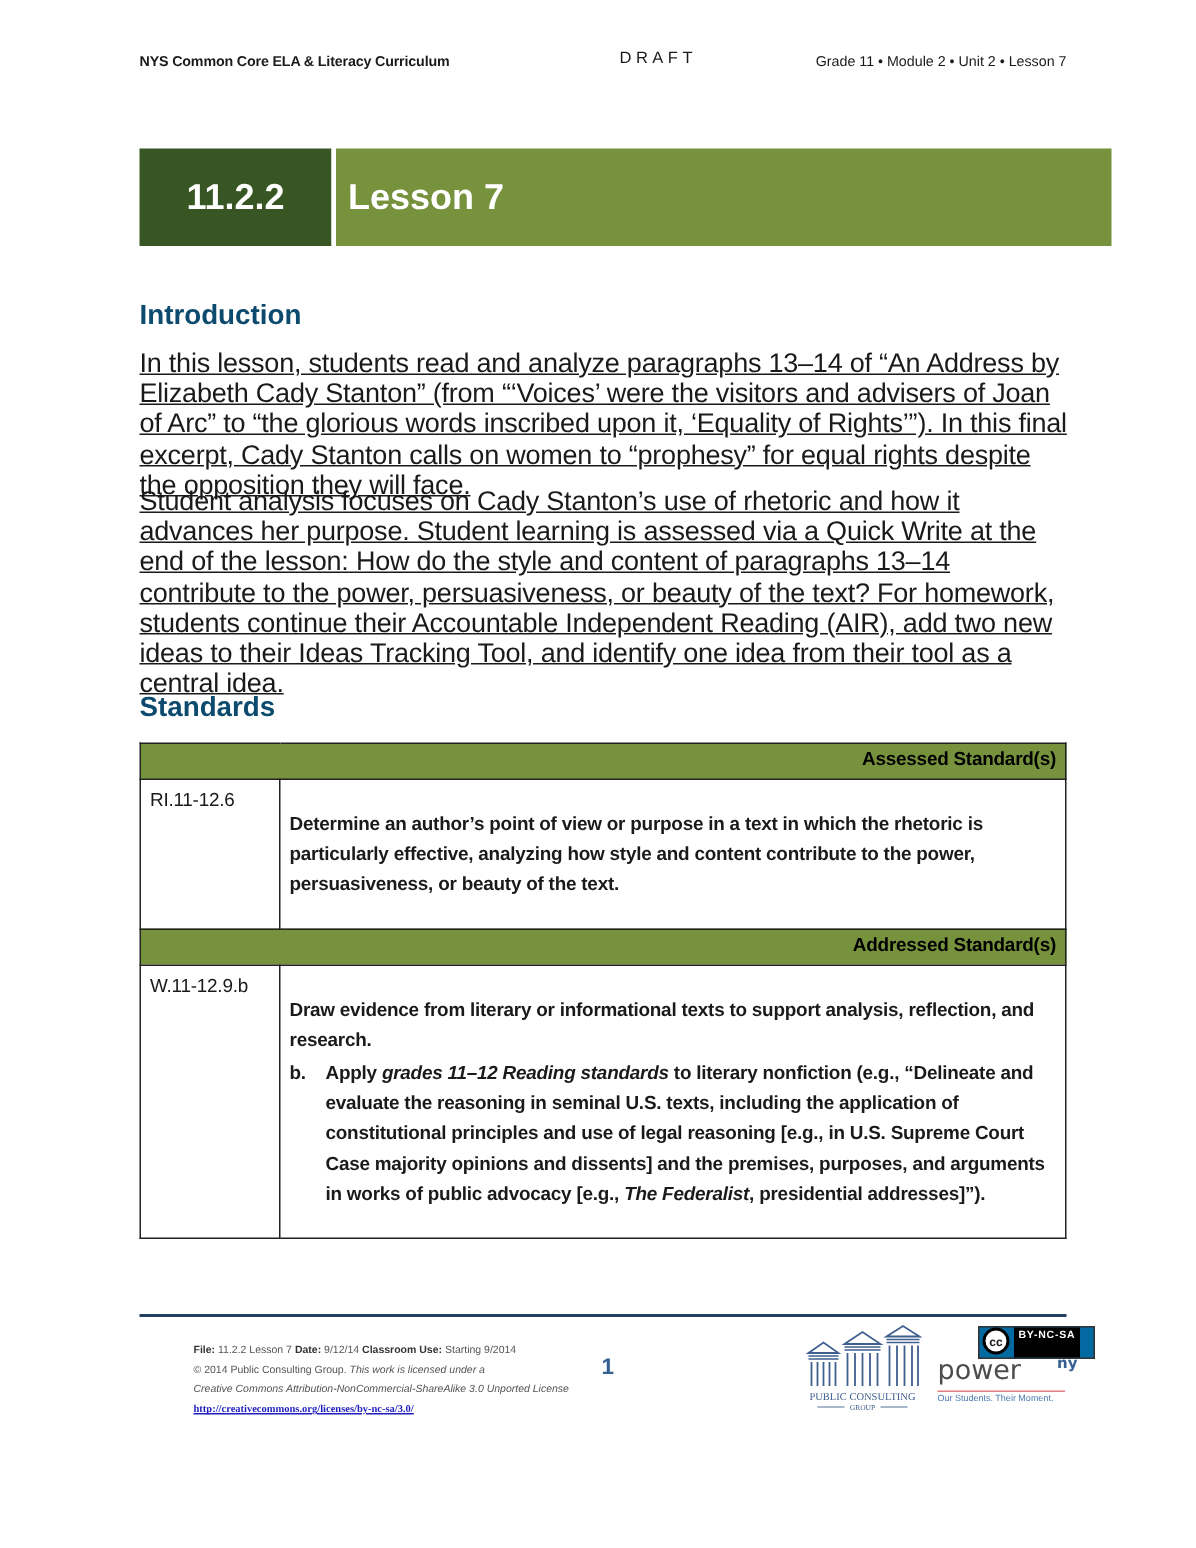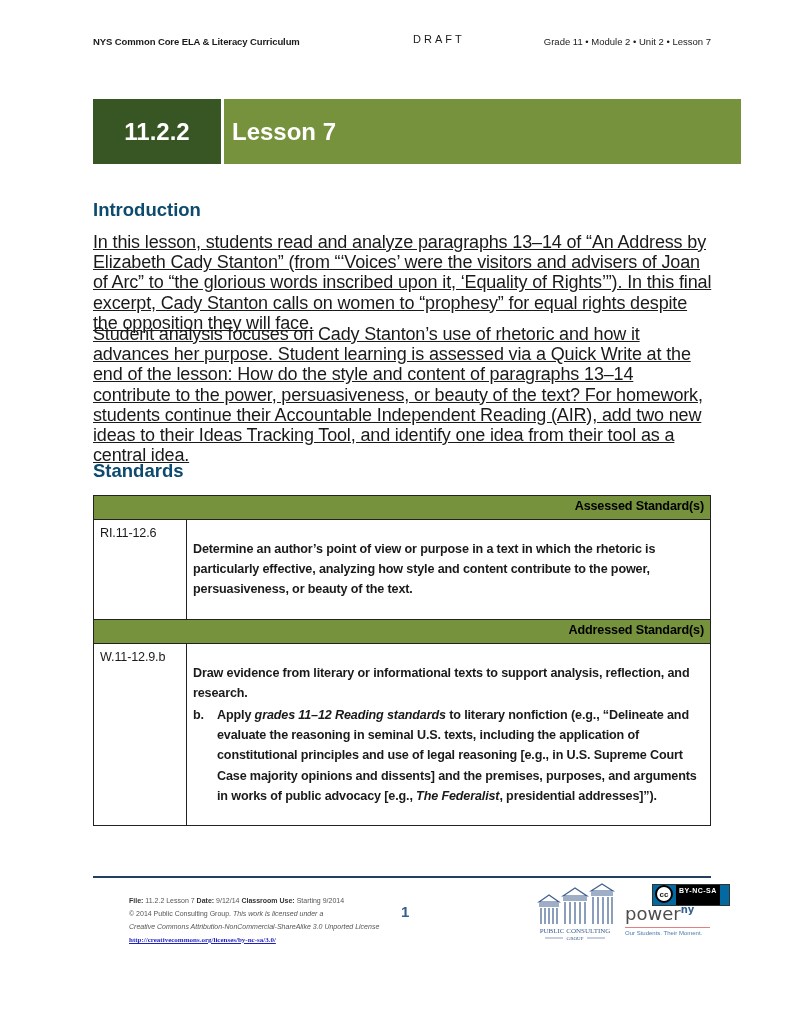--- a/index.html
+++ b/index.html
@@ -33,21 +33,21 @@
   .footer-text { position: absolute; left: 93px; top: 894px; font-size: 7px; line-height: 13px; color: #555; margin-left: 36px; }
   .footer-text b { color: #333; }
   .footer-text .lnk { color: #1f1fbf; text-decoration: underline; font-weight: bold; font-family: "Liberation Serif", serif; }
   .page-num { position: absolute; left: 401px; top: 903px; color: #365f91; font-weight: bold; font-size: 15px; }
 
   .pcg-logo { position: absolute; left: 535px; top: 882px; width: 80px; height: 62px; }
   .cc-badge { position: absolute; left: 652px; top: 884px; width: 76px; height: 20px; background: #0369a1; border: 1px solid #333; display: flex; }
   .cc-badge .cc { width: 18px; height: 18px; border-radius: 50%; background: #fff; border: 2px solid #000; box-sizing: border-box; font-size: 8px; font-weight: bold; display: flex; align-items: center; justify-content: center; margin-left: 2px; }
   .cc-badge .txt { background: #000; color: #fff; font-size: 7px; font-weight: bold; margin-left: 3px; padding: 2px 3px; letter-spacing: 0.5px; }
   .engage { position: absolute; left: 625px; top: 903px; font-family: "DejaVu Sans", sans-serif; color: #4d4d4d; font-size: 18px; }
-  .engage sup { color: #365f91; font-size: 10px; font-weight: bold; }
+  .engage sup { color: #365f91; font-size: 10px; font-weight: bold; margin-left: 24px; }
   .engage-line { position: absolute; left: 625px; top: 927px; width: 85px; height: 1px; background: #e08080; }
   .engage-tag { position: absolute; left: 625px; top: 930px; font-size: 6px; color: #4a7ab0; }
 </style>
 </head>
 <body>
 
 <div class="header">
   <span class="left">NYS Common Core ELA &amp; Literacy Curriculum</span>
   <span class="mid">DRAFT</span>
   <span class="right">Grade 11 • Module 2 • Unit 2 • Lesson 7</span>

